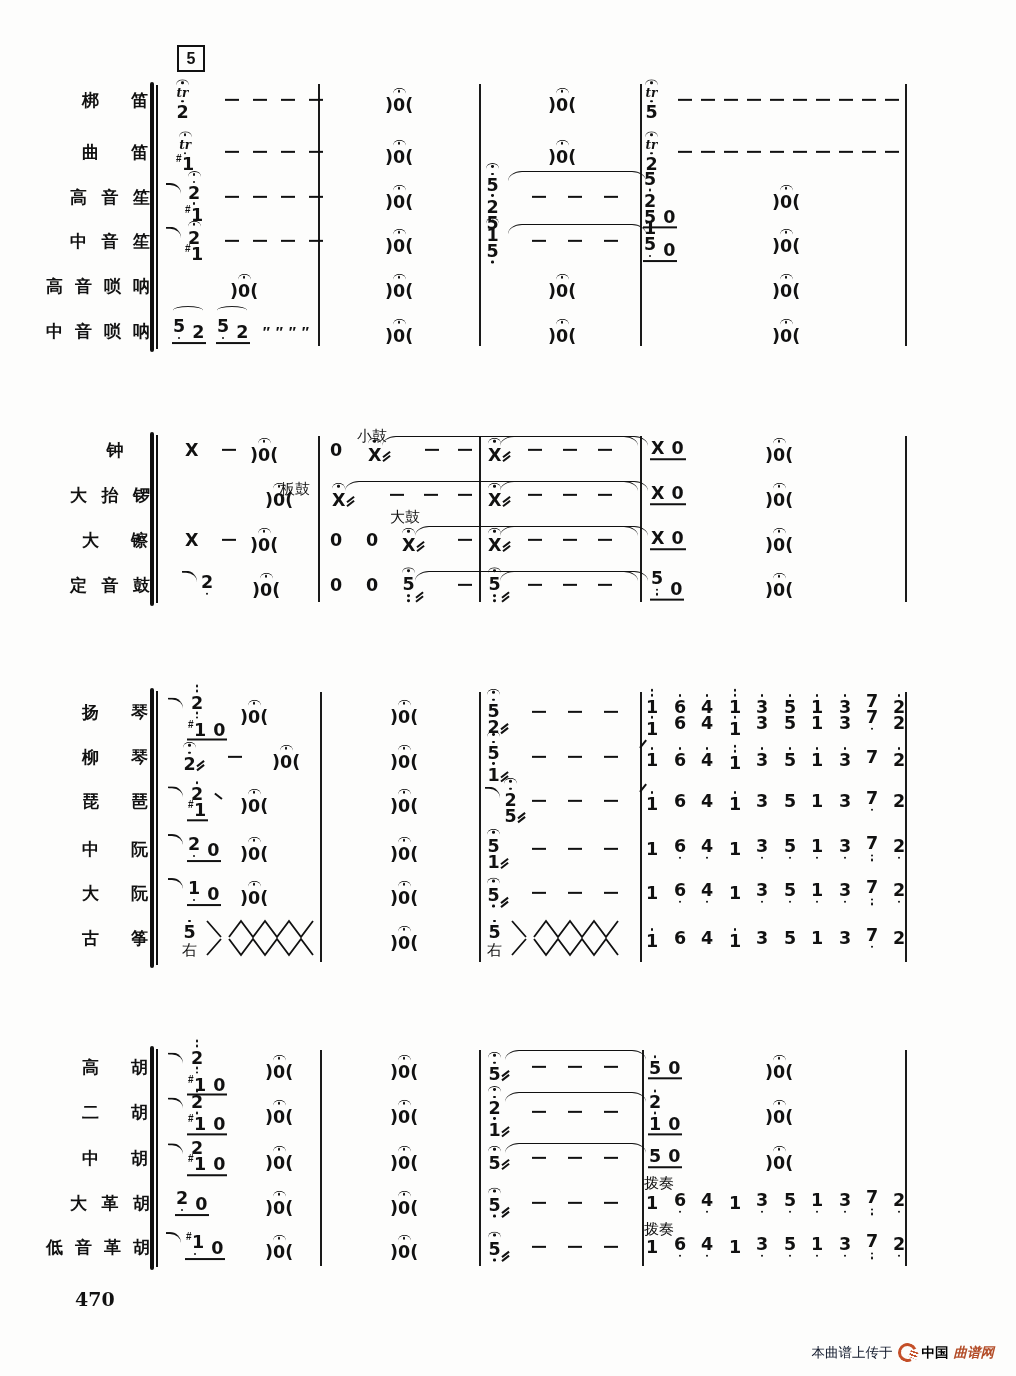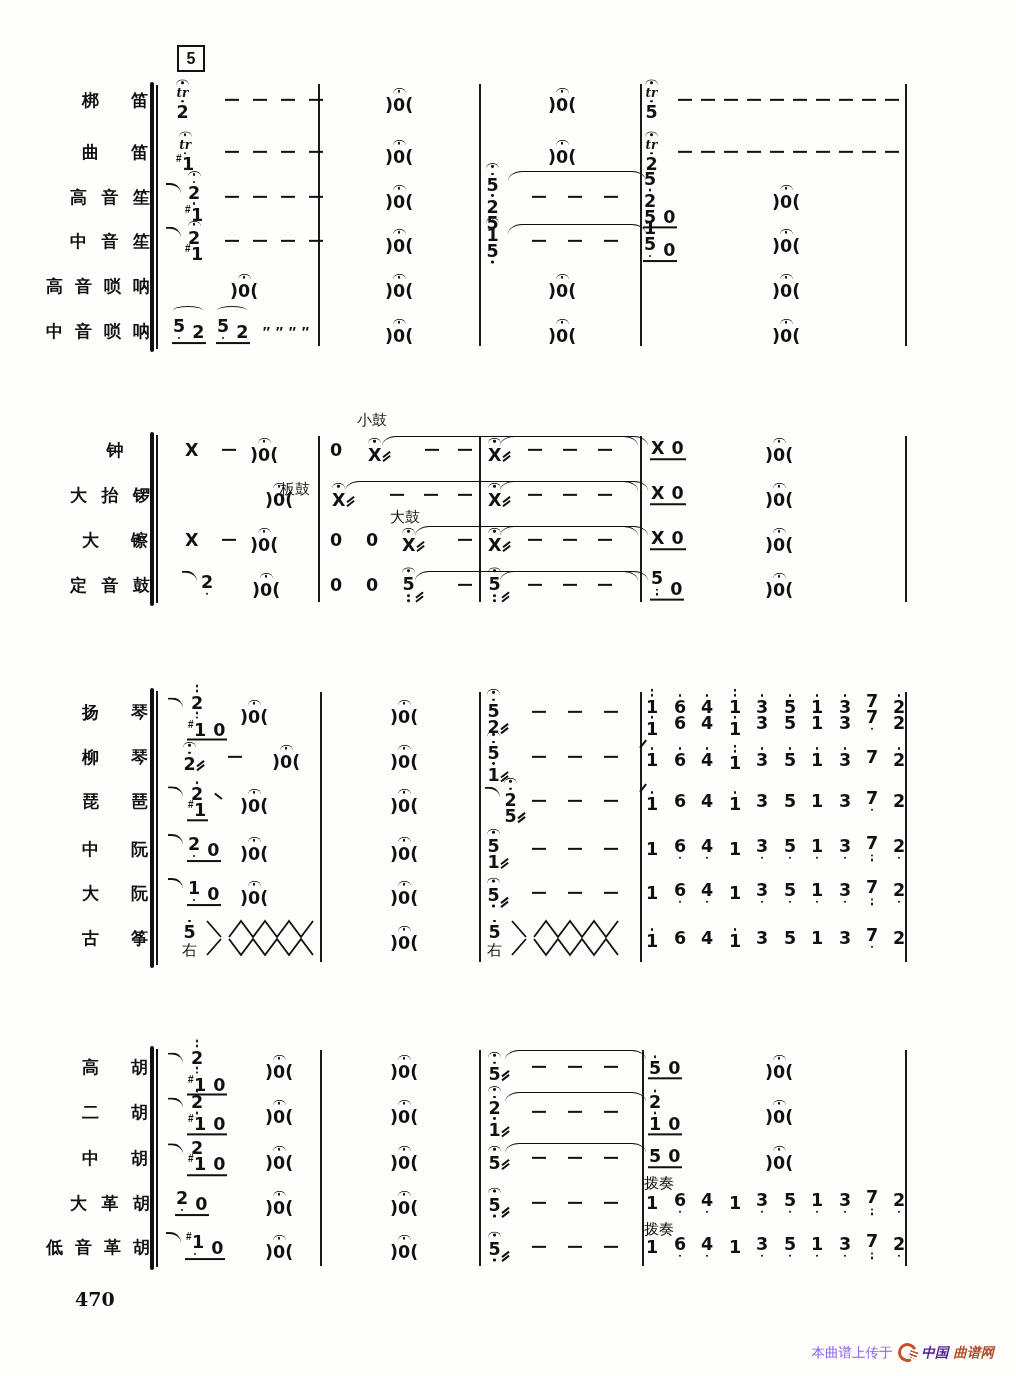--- a/index.html
+++ b/index.html
@@ -53,27 +53,27 @@
       transform:rotate(-52deg);}
   .slurov{position:absolute;top:-12px;left:1px;right:3px;height:8px;
       border-top:1.7px solid #111;border-radius:50% 50% 0 0;}
   .ann{position:absolute;font-size:15px;transform:translateY(-50%);font-weight:400;}
   .gz{display:inline-flex;flex-direction:column;align-items:center;line-height:1;}
   .gzr{font-size:15px;margin-top:2px;}
   
   #pageno{left:75px;top:1288px;font-size:19px;font-weight:700;
       font-family:"DejaVu Serif",serif;}
   #watermark{top:1343px;right:22px;display:flex;align-items:center;gap:5px;font-size:13.5px;}
-  #wm-prefix{color:#8b5cf6;}
+  #wm-prefix{color:#0f172a;}
   .wm-logo{width:13px;height:13px;border-radius:50%;border:3px solid #c44f28;
       border-right-color:transparent;position:relative;display:inline-block;
       transform:rotate(20deg);}
   .wm-logo::after{content:"";position:absolute;right:-4px;top:3px;width:8px;height:7px;
       background:repeating-linear-gradient(#c44f28 0 1.6px,transparent 1.6px 3.4px);}
-  #wm-black{color:#4c1d95;font-weight:700;font-style:italic;}
+  #wm-black{color:#000000;font-weight:700;}
   #wm-red{color:#b34d28;font-weight:700;font-style:italic;}
 </style>
 </head>
 <body>
 
 <div id="page">
   <div id="rehearsal" class="abs">5</div>
   <div id="score">
       <div class="abs bracket" style="left: 150px; top: 82px; height: 270px;"></div>
       <div class="abs bracket2" style="left: 156px; top: 85px; height: 264px;"></div>
@@ -1033,21 +1033,21 @@
         </span>
       </div>
       <div class="abs tie" style="left: 382px; top: 436px; width: 256px;"></div>
       <div class="abs tie" style="left: 500px; top: 436px; width: 148px;"></div>
       <div class="abs tie" style="left: 345px; top: 481px; width: 293px;"></div>
       <div class="abs tie" style="left: 500px; top: 481px; width: 148px;"></div>
       <div class="abs tie" style="left: 415px; top: 526px; width: 223px;"></div>
       <div class="abs tie" style="left: 500px; top: 526px; width: 148px;"></div>
       <div class="abs tie" style="left: 415px; top: 571px; width: 223px;"></div>
       <div class="abs tie" style="left: 500px; top: 571px; width: 148px;"></div>
-      <div class="ann" style="left: 357px; top: 420px;">小鼓</div>
+      <div class="ann" style="left: 357px; top: 436px;">小鼓</div>
       <div class="ann" style="left: 280px; top: 489px;">板鼓</div>
       <div class="ann" style="left: 390px; top: 517px;">大鼓</div>
       <div class="abs bracket" style="left: 150px; top: 688px; height: 280px;"></div>
       <div class="abs bracket2" style="left: 156px; top: 691px; height: 274px;"></div>
       <div class="abs barline" style="left: 320px; top: 692px; height: 270px;"></div>
       <div class="abs barline" style="left: 479px; top: 692px; height: 270px;"></div>
       <div class="abs barline" style="left: 640px; top: 692px; height: 270px;"></div>
       <div class="abs barline" style="left: 905px; top: 692px; height: 270px;"></div>
       <div class="abs ilabel l2" style="top: 712px;">
         <span>扬</span>

